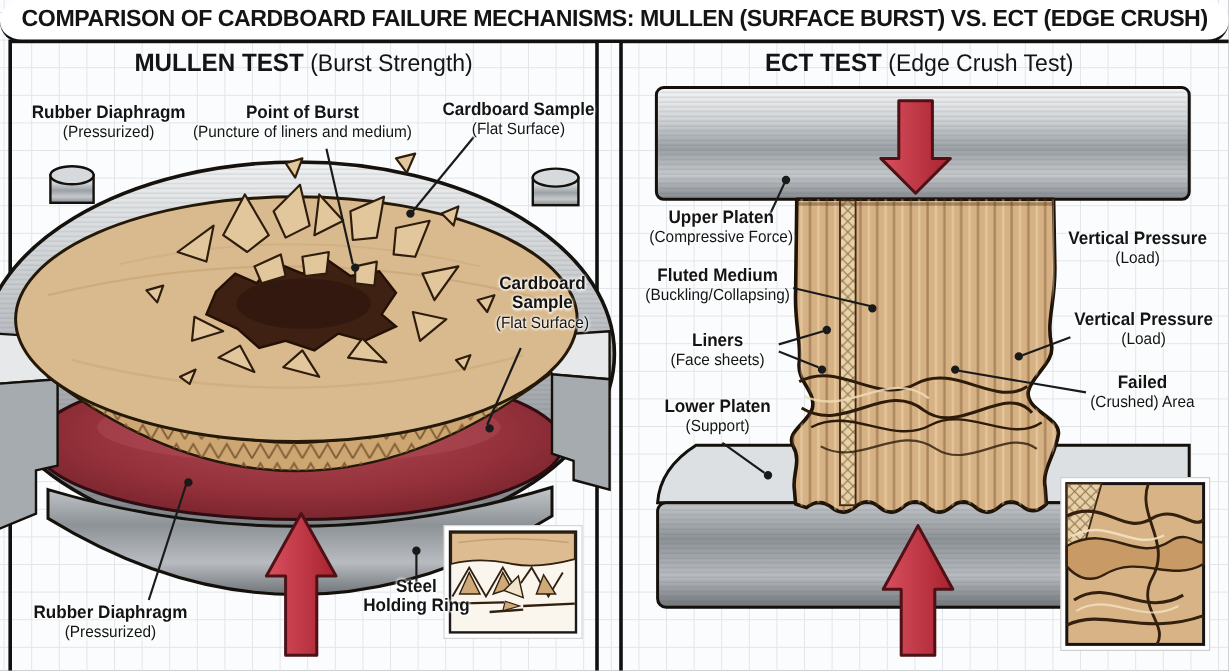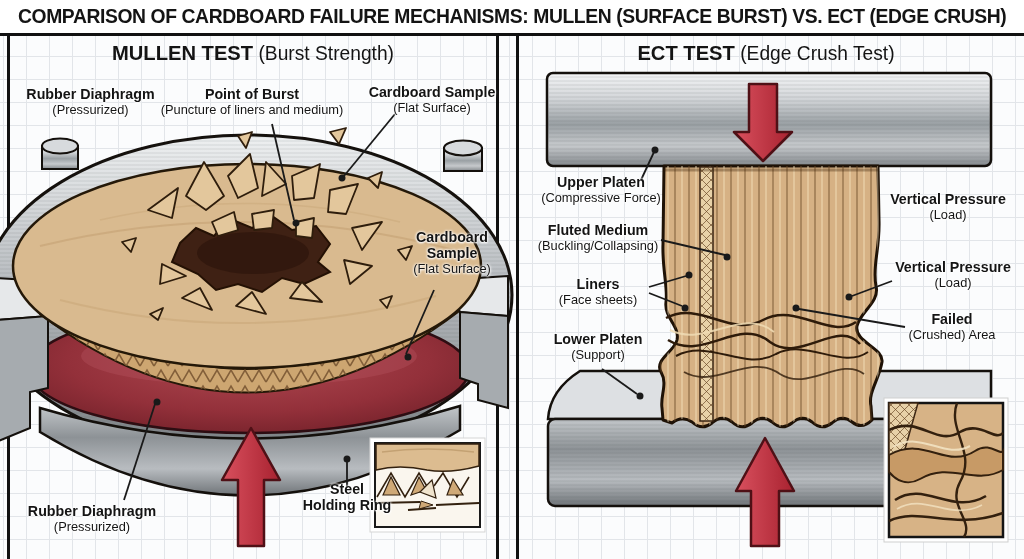--- a/index.html
+++ b/index.html
@@ -6,21 +6,21 @@
   #stage{
     position:relative;width:1024px;height:559px;overflow:hidden;
     background-color:#fbfcfd;
     background-image:linear-gradient(#e2e5e9 1px, transparent 1px),
                      linear-gradient(90deg,#e2e5e9 1px, transparent 1px);
     background-size:23px 23px;background-position:3px 10px;
     font-family:"Liberation Sans",sans-serif;color:#141414;
   }
   #titlebar{
     position:absolute;left:0;top:0;width:1024px;height:33px;background:#ffffff;
-    border-bottom:3px solid #111;z-index:4;display:flex;align-items:center;justify-content:center;
+    border-bottom:3px solid #111;z-index:4;display:flex;align-items:center;justify-content:center;border-radius:18px;
   }
   #titlebar .t{font-size:19.5px;font-weight:700;letter-spacing:-0.4px;transform:scaleX(.99);white-space:nowrap;}
   .panel{position:absolute;top:33px;height:600px;border:3px solid #111;box-sizing:border-box;z-index:1;background:transparent;}
   #panel-left{left:7px;width:492px;}
   #panel-right{left:516px;width:520px;}
   .ptitle{position:absolute;z-index:5;text-align:center;white-space:nowrap;transform:scaleX(.96);}
   .ptitle .pb{font-size:21px;font-weight:700;}
   .ptitle .pr{font-size:20px;font-weight:400;}
   #ptitle-left{left:7px;top:41px;width:492px;}
   #ptitle-right{left:516px;top:41px;width:500px;}

